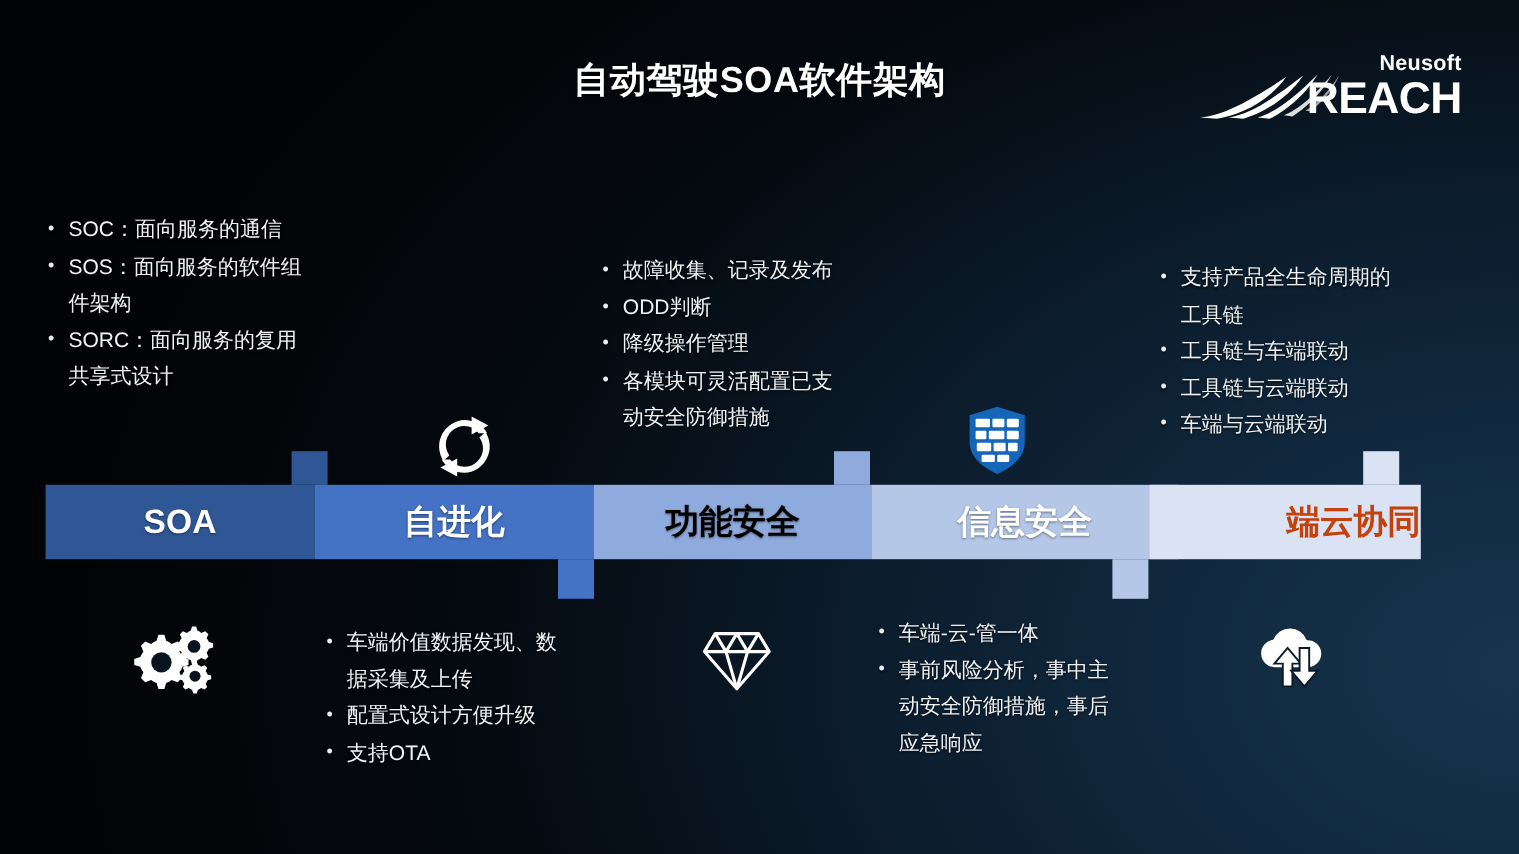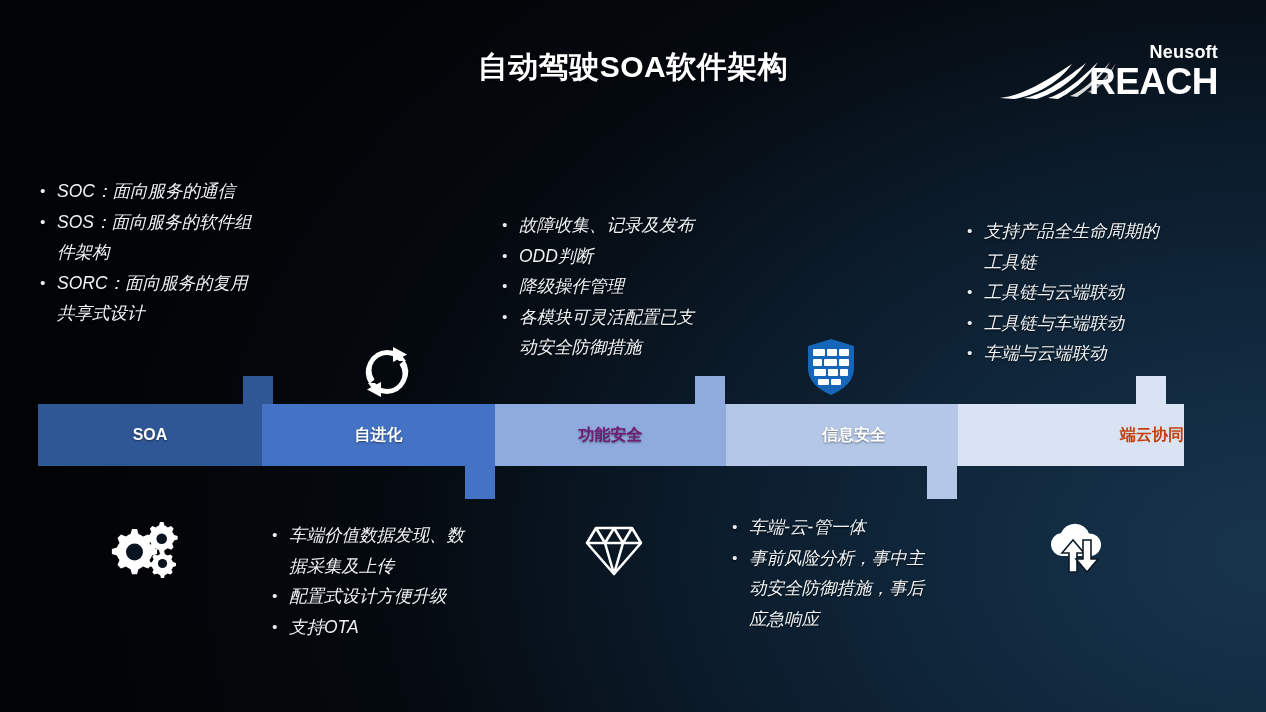--- a/index.html
+++ b/index.html
@@ -46,39 +46,38 @@
   .bullets { position:absolute; color:#eef2f6; }
   .bullets li {
     list-style:none;
     position:relative;
     padding-left:19px;
     font-size:17.5px;
     line-height:30.5px;
     color:#f0f3f6;
     text-shadow:0 1px 2px rgba(0,0,0,.75);
     white-space:pre-line;
-    font-style:italic;
   }
   .bullets li::before {
     content:"•";
     position:absolute; left:2px; top:0;
     font-size:15px; color:#e9edf1;
   }
   #col-soa     { left:38px;   top:176px;  width:280px; }
   #col-safety  { left:500px;  top:210px;  width:230px; }
   #col-cloud   { left:965px;  top:216px;  width:235px; }
   #col-evo     { left:270px;  top:520px;  width:235px; }
   #col-sec     { left:730px;  top:512px;  width:225px; }
 
   
   #bar { position:absolute; left:38px; top:404px; width:1146px; height:96px; }
   .seg {
     position:absolute; top:0; height:62px;
     display:flex; align-items:center; justify-content:center;
-    font-size:16px; font-weight:bold;
+    font-size:28px; font-weight:bold;
     text-shadow:0 1px 2px rgba(0,0,0,.45);
   }
   .seg.light-label { text-shadow:none; }
   .tab-up   { position:absolute; width:30px; height:28px; }
   .tab-down { position:absolute; width:30px; height:33px; }
 
   
   .icon { position:absolute; }
   #icon-refresh { left:360px; top:345px; width:54px; height:54px; }
   #icon-shield  { left:806px; top:338px; width:50px; height:58px; }
@@ -117,22 +116,22 @@
     <li>故障收集、记录及发布</li>
     <li>ODD判断</li>
     <li>降级操作管理</li>
     <li>各模块可灵活配置已支
 动安全防御措施</li>
   </ul>
 
   <ul class="bullets" id="col-cloud">
     <li>支持产品全生命周期的
 工具链</li>
+    <li>工具链与车端联动</li>
     <li>工具链与云端联动</li>
-    <li>工具链与车端联动</li>
     <li>车端与云端联动</li>
   </ul>
 
   <ul class="bullets" id="col-evo">
     <li>车端价值数据发现、数
 据采集及上传</li>
     <li>配置式设计方便升级</li>
     <li>支持OTA</li>
   </ul>
 
@@ -202,21 +201,21 @@
 
     <div class="tab-down" style="left:427px; top:62px; background:#4472c4;"></div>
     <div class="tab-down" style="left:889px; top:62px; background:#b4c7e7;"></div>
 
     <div class="seg" style="left:0px;   width:224px; background:#2f5796; color:#ffffff;">
       <span>SOA</span>
     </div>
     <div class="seg" style="left:224px; width:233px; background:#4472c4; color:#ffffff;">
       <span>自进化</span>
     </div>
-    <div class="seg" style="left:457px; width:231px; background:#8faadc; color:#701a75;">
+    <div class="seg" style="left:457px; width:231px; background:#8faadc; color:#000000;">
       <span>功能安全</span>
     </div>
     <div class="seg" style="left:688px; width:256px; background:#b4c7e7; color:#ffffff;">
       <span>信息安全</span>
     </div>
     <div class="seg light-label" style="left:920px; width:226px; background:#dae3f3; color:#c2410c;justify-content:flex-end;">
       <span>端云协同</span>
     </div>
   </div>
 

